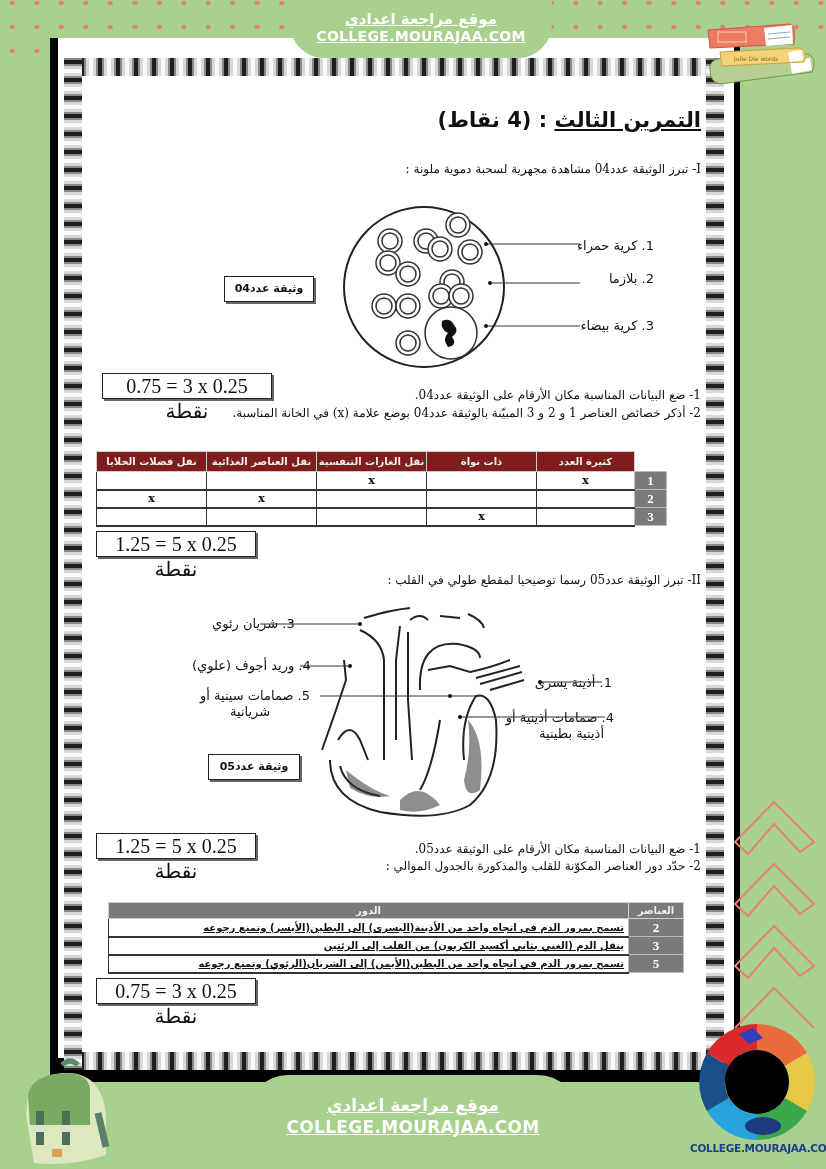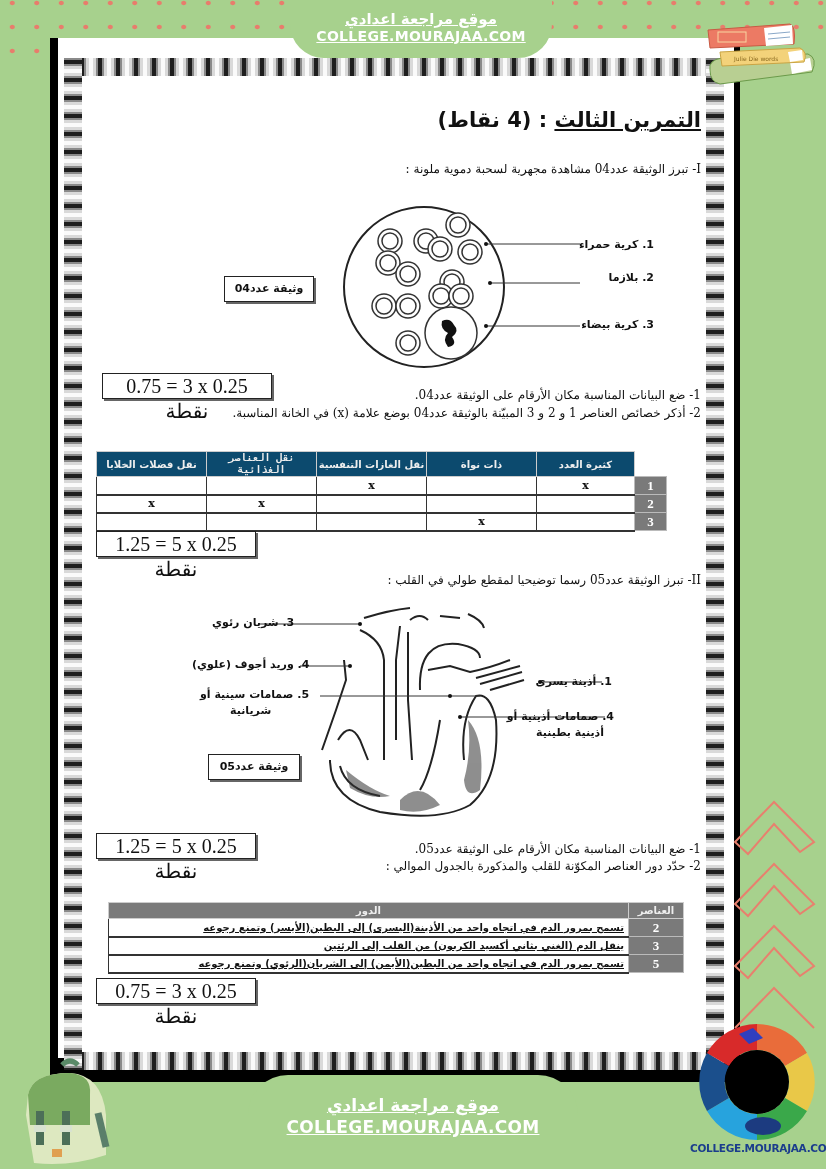--- a/index.html
+++ b/index.html
@@ -38,31 +38,31 @@
   .title { right: 125px; top: 108px; font-size: 21px; font-weight: bold; font-family: "DejaVu Sans", sans-serif; }
   .title .u { text-decoration: underline; }
   .line { font-size: 12px; white-space: nowrap; }
 
   .grade-box { position: absolute; direction: ltr; border: 1.5px solid #222; box-shadow: 2px 2px 0 #666; background: #fff;
     font-family: "Liberation Serif", serif; font-size: 20px; text-align: center; line-height: 25px; height: 26px; }
   .doc-label { position: absolute; border: 1.5px solid #222; box-shadow: 2px 2px 0 #666; background: #fff;
     font-family: "DejaVu Sans", sans-serif; font-size: 11px; font-weight: bold; text-align: center; }
 
   table.t1 { position: absolute; left: 96px; top: 451px; border-collapse: collapse; direction: rtl; }
-  table.t1 th { background: #0c4a6e; color: #eee; font-size: 10px; font-weight: bold; height: 20px; border: 1px solid #ccc; font-family: "DejaVu Sans", sans-serif; }
+  table.t1 th { background: #7f1d1d; color: #eee; font-size: 10px; font-weight: bold; height: 20px; border: 1px solid #ccc; font-family: "DejaVu Sans", sans-serif; }
   table.t1 td { height: 18px; border: 1px solid #333; border-bottom: 2px solid #333; text-align: center; font-size: 11px; font-weight: bold; }
   table.t1 td.num { background: #7a7a7a; color: #fff; border: 1px solid #bbb; width: 30px; font-family: "Liberation Serif", serif; font-size: 13px; }
   table.t1 th.empty { background: transparent; border: none; }
 
   table.t2 { position: absolute; left: 108px; top: 902px; width: 576px; border-collapse: collapse; direction: rtl; }
   table.t2 th { background: #7a7a7a; color: #eee; font-size: 10px; height: 16px; border: 1px solid #ccc; font-weight: bold; font-family: "DejaVu Sans", sans-serif; }
   table.t2 td { height: 18px; border: 1px solid #333; border-bottom: 2px solid #333; font-size: 10px; font-weight: bold; padding-right: 4px; text-decoration: underline; white-space: nowrap; font-family: "DejaVu Sans", sans-serif; }
   table.t2 td.num { background: #7a7a7a; color: #fff; text-align: center; width: 55px; padding: 0; text-decoration: none; font-family: "Liberation Serif", serif; font-size: 13px; border: 1px solid #bbb; }
 
-  .lbl { position: absolute; font-size: 11px; font-weight: bold; font-family: "DejaVu Sans", sans-serif; white-space: nowrap; direction: rtl; }
+  .lbl { position: absolute; font-size: 13px; font-weight: normal; font-family: "DejaVu Sans", sans-serif; white-space: nowrap; direction: rtl; }
 
   
   .chevrons { position: absolute; left: 730px; top: 790px; width: 96px; height: 240px; }
   .books { position: absolute; left: 700px; top: 12px; width: 126px; height: 80px; }
   .backpack { position: absolute; left: 10px; top: 1055px; width: 100px; height: 114px; }
   .logo-ring { position: absolute; left: 695px; top: 1020px; width: 124px; height: 124px; }
   .logo-text { position: absolute; left: 690px; top: 1142px; width: 136px; font-family: "DejaVu Sans", sans-serif; font-weight: bold; font-size: 10.5px; color: #1b3d8c; text-align: center; letter-spacing: -0.3px; }
   .right-strip { position: absolute; left: 740px; top: 38px; width: 86px; height: 1044px; background: #a7d18d; }
 </style>
 </head>
@@ -200,21 +200,21 @@
   <div class="abs line" style="right:125px; top:388px;">1- ضع البيانات المناسبة مكان الأرقام على الوثيقة عدد04.</div>
   <div class="abs line" style="right:125px; top:406px;">2- أذكر خصائص العناصر 1 و 2 و 3 المبيّنة بالوثيقة عدد04 بوضع علامة (x) في الخانة المناسبة.</div>
 
   <table class="t1">
     <tbody>
         <tr>
       <th class="empty" style="width:32px;"></th>
       <th style="width:98px;">كثيرة العدد</th>
       <th style="width:110px;">ذات نواة</th>
       <th style="width:110px;">نقل الغازات التنفسية</th>
-      <th style="width:110px;font-family:Liberation Mono, monospace;">نقل العناصر الغذائية</th>
+      <th style="width:110px;">نقل العناصر الغذائية</th>
       <th style="width:110px;">نقل فضلات الخلايا</th>
     </tr>
     <tr>
       <td class="num">1</td>
       <td>x</td>
       <td></td>
       <td>x</td>
       <td></td>
       <td></td>
     </tr>

